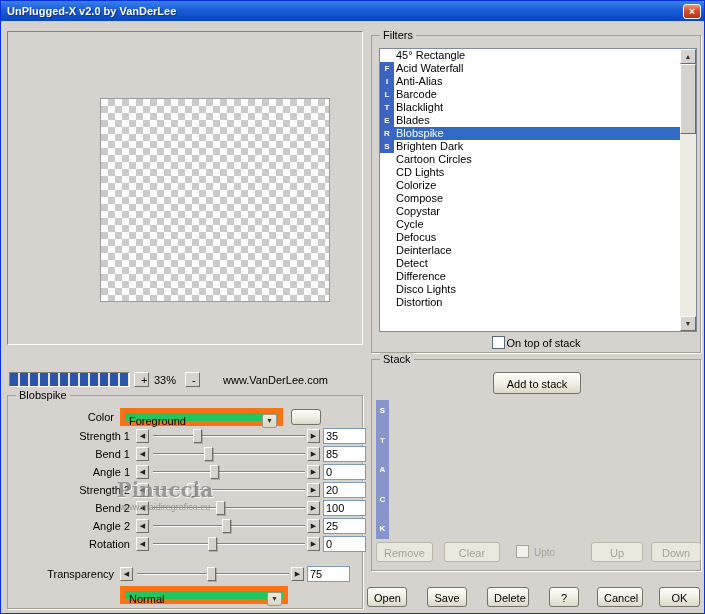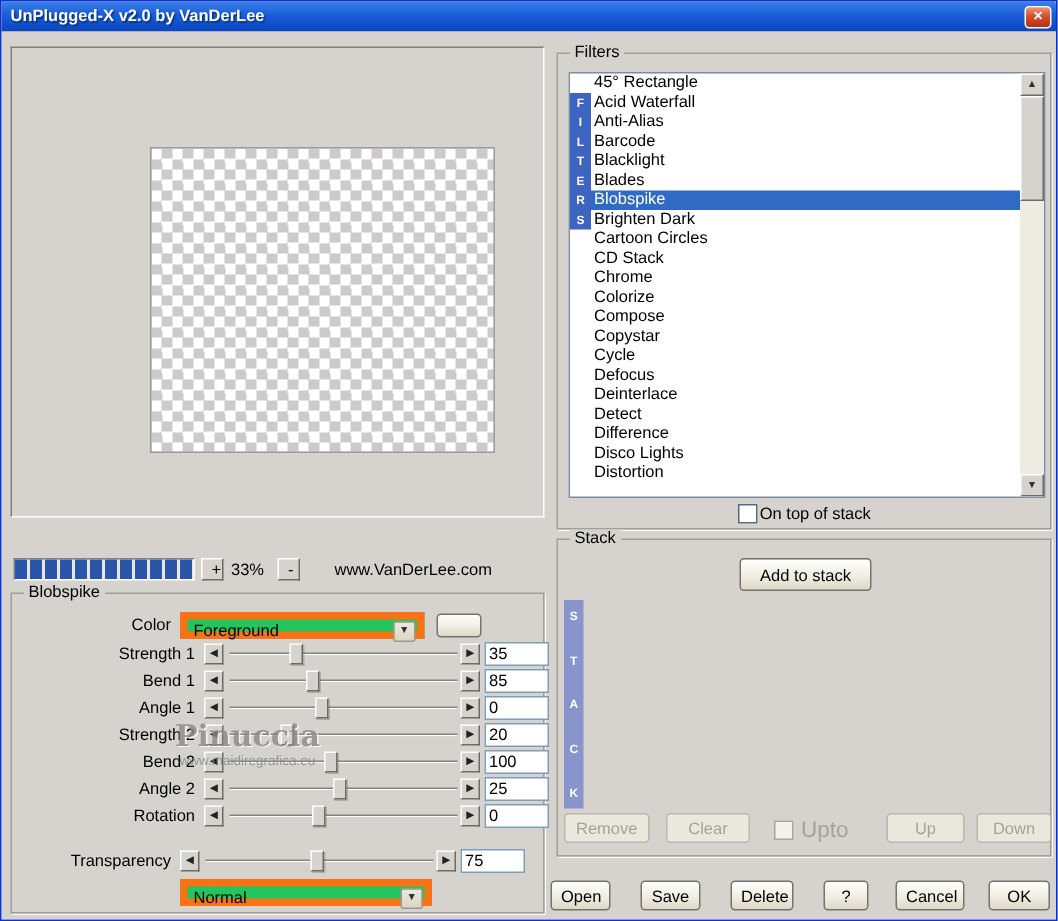--- a/index.html
+++ b/index.html
@@ -73,21 +73,21 @@
   .checkbox{display:inline-block;width:13px;height:13px;background:#fff;border:1px solid #5A6A78;cursor:pointer;}
   .checkbox.disabled{border-color:#A8A69A;background:#F2F1EA;}
 
   
   .stack{left:370px;top:338px;width:330px;height:212px;}
   .add-btn{position:absolute;left:121px;top:12px;width:88px;height:22px;line-height:20px;}
   .stack-strip{position:absolute;left:4px;top:40px;width:13px;height:139px;background:#8795CC;
     display:flex;flex-direction:column;justify-content:space-between;padding:5px 0;}
   .stack-strip .strip-letter{width:13px;height:11px;line-height:11px;text-align:center;font-size:8px;font-weight:bold;color:#fff;}
   .stk-btn{position:absolute;top:182px;height:20px;}
-  .upto-row{position:absolute;left:144px;top:185px;display:flex;align-items:center;gap:5px;font-size:15px;color:#A6A396;}
+  .upto-row{position:absolute;left:144px;top:185px;display:flex;align-items:flex-end;gap:5px;font-size:10px;color:#A6A396;}
 
   
   .footer-btn{position:absolute;top:566px;height:20px;}
 </style>
 </head>
 <body>
 
 <div class="window">
 
   <div class="titlebar">
@@ -215,22 +215,21 @@
         <div class="list-items" id="filters-items">
             <div class="list-item">45° Rectangle</div>
             <div class="list-item">Acid Waterfall</div>
             <div class="list-item">Anti-Alias</div>
             <div class="list-item">Barcode</div>
             <div class="list-item">Blacklight</div>
             <div class="list-item">Blades</div>
             <div class="list-item selected">Blobspike</div>
             <div class="list-item">Brighten Dark</div>
             <div class="list-item">Cartoon Circles</div>
-            <div class="list-item">CD Stack</div>
-            <div class="list-item">Chrome</div>
+            <div class="list-item">CD Lights</div>
             <div class="list-item">Colorize</div>
             <div class="list-item">Compose</div>
             <div class="list-item">Copystar</div>
             <div class="list-item">Cycle</div>
             <div class="list-item">Defocus</div>
             <div class="list-item">Deinterlace</div>
             <div class="list-item">Detect</div>
             <div class="list-item">Difference</div>
             <div class="list-item">Disco Lights</div>
             <div class="list-item">Distortion</div>

